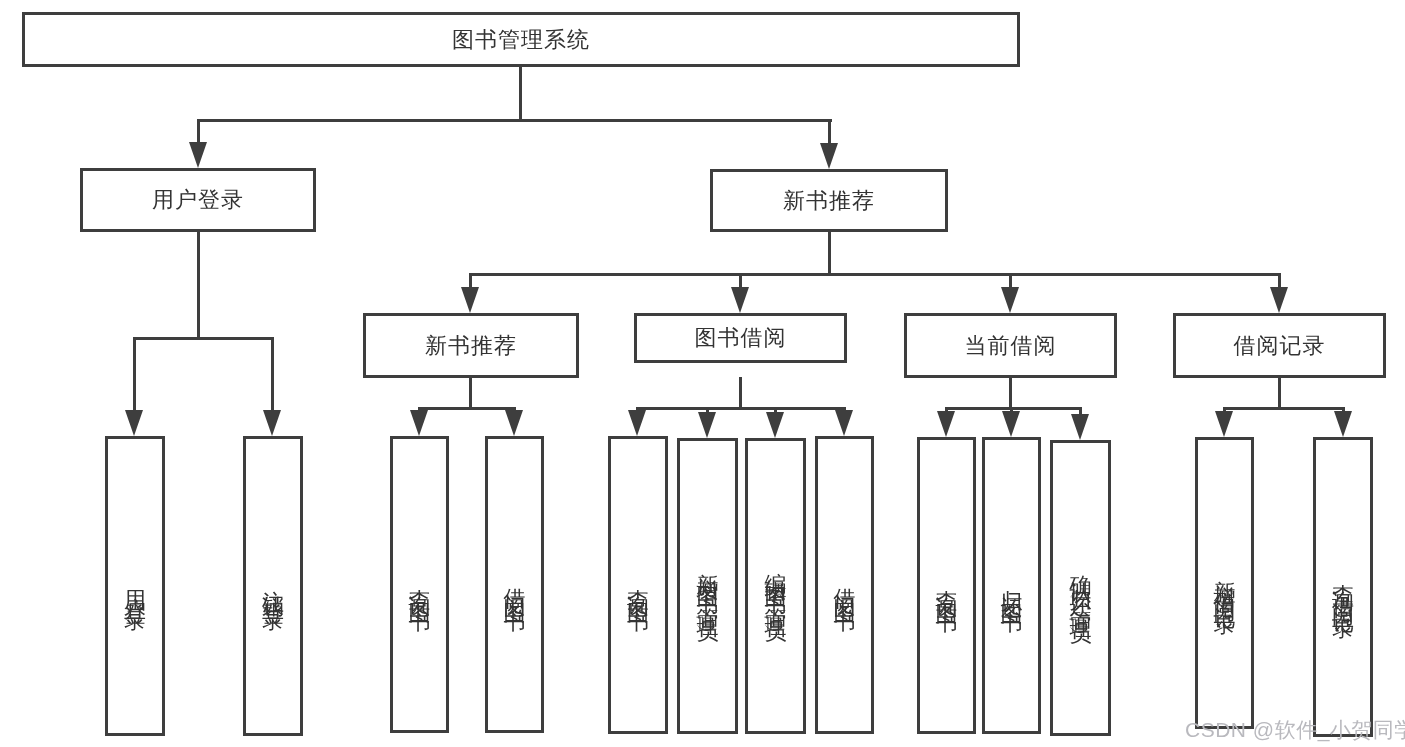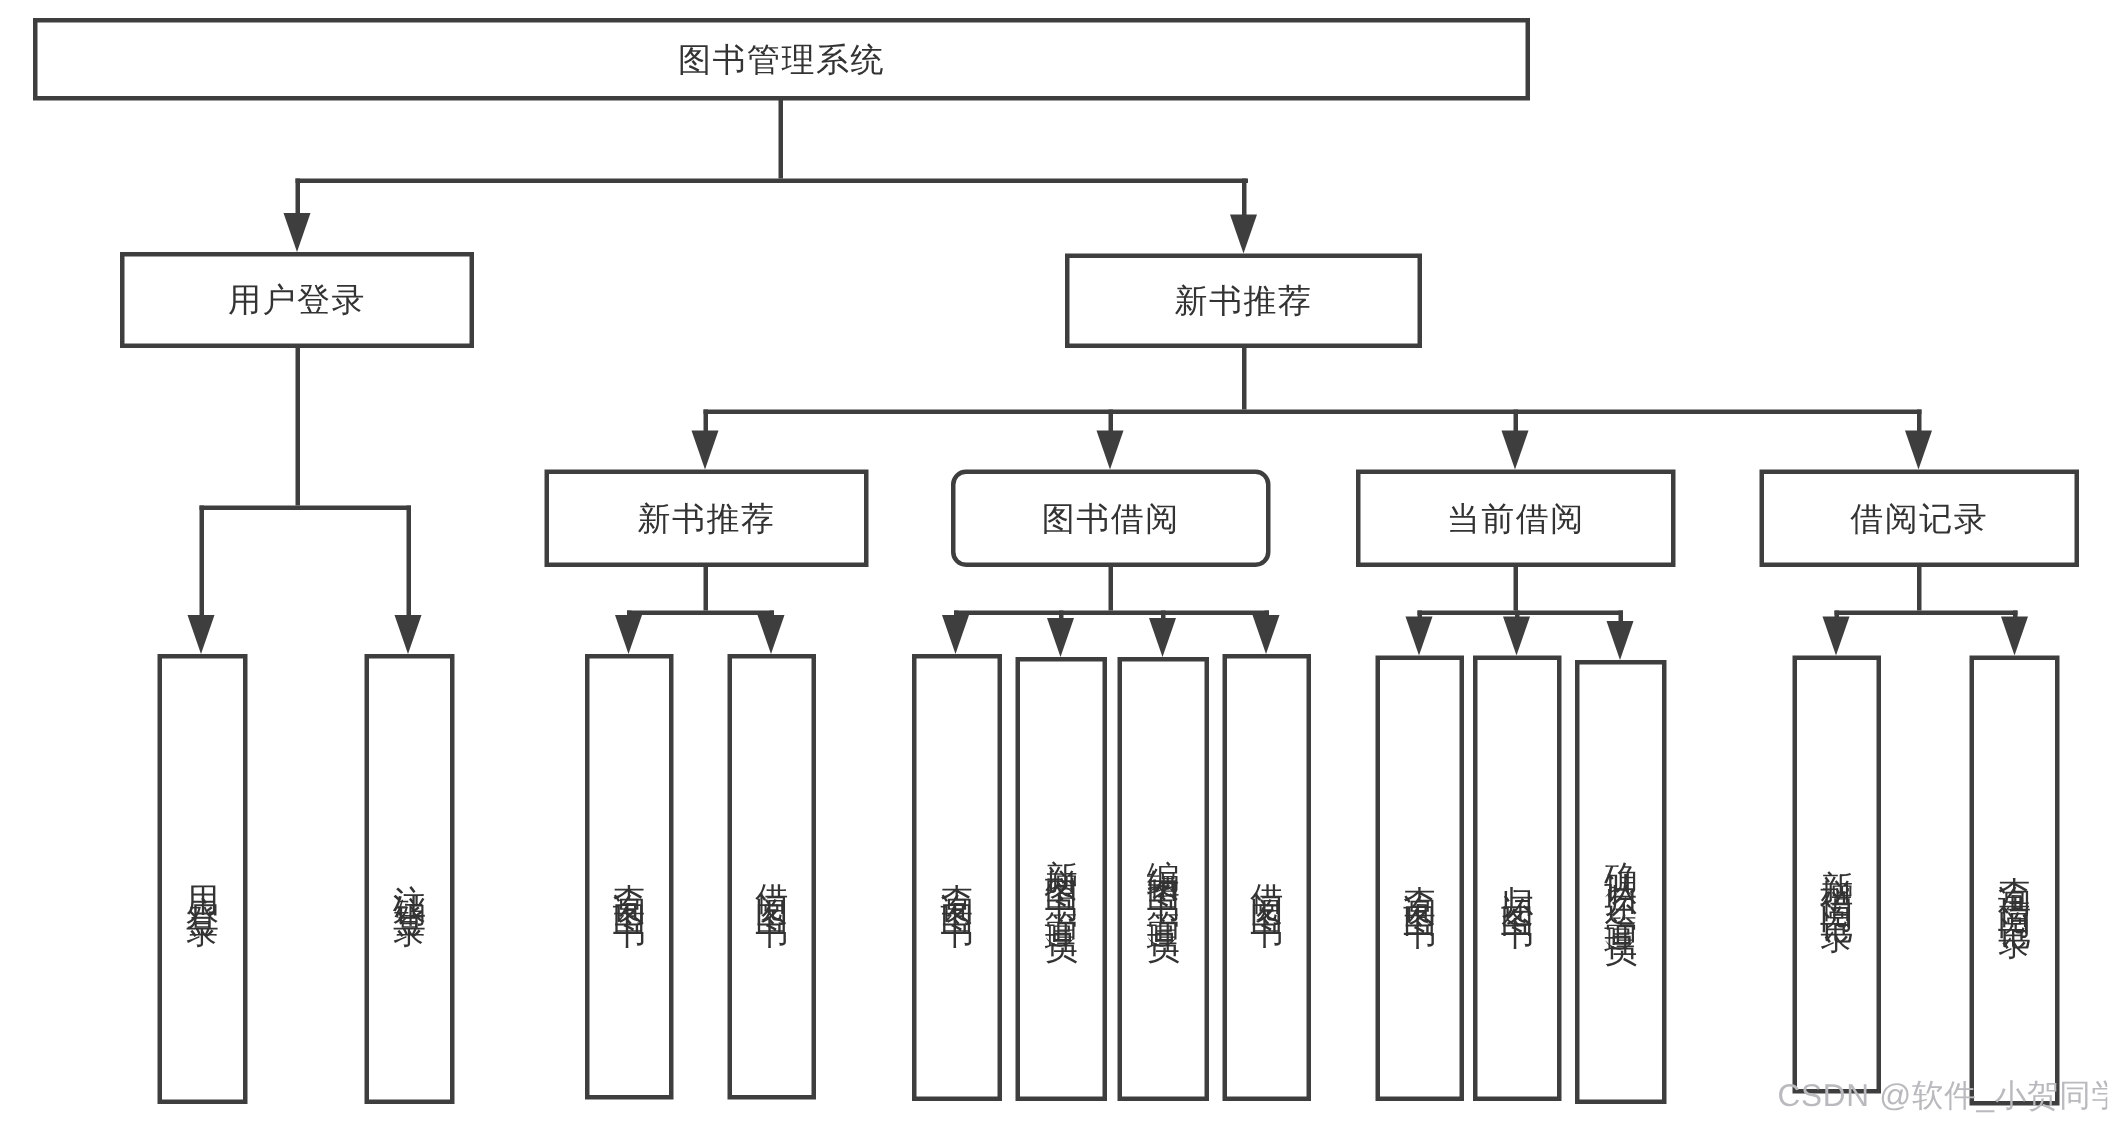--- a/index.html
+++ b/index.html
@@ -69,21 +69,21 @@
   <div class="vline" style="left:739px;top:273px;width:3px;height:16px;"></div>
   <div class="arrow" style="left:731px;top:287px;"></div>
   <div class="vline" style="left:1009px;top:273px;width:3px;height:16px;"></div>
   <div class="arrow" style="left:1001px;top:287px;"></div>
   <div class="vline" style="left:1278px;top:273px;width:3px;height:16px;"></div>
   <div class="arrow" style="left:1270px;top:287px;"></div>
 
   <div class="node" style="left:363px;top:313px;width:216px;height:65px;">
     <span>新书推荐</span>
   </div>
-  <div class="node" style="left:634px;top:313px;width:213px;height:65px;border-radius:10px;">
+  <div class="node" style="left:634px;top:313px;width:213px;height:50px;">
     <span>图书借阅</span>
   </div>
   <div class="node" style="left:1173px;top:313px;width:213px;height:65px;">
     <span>借阅记录</span>
   </div>
   <div class="node" style="left:904px;top:313px;width:213px;height:65px;">
     <span>当前借阅</span>
   </div>
 
   <div class="vline" style="left:469px;top:377px;width:3px;height:30px;"></div>

